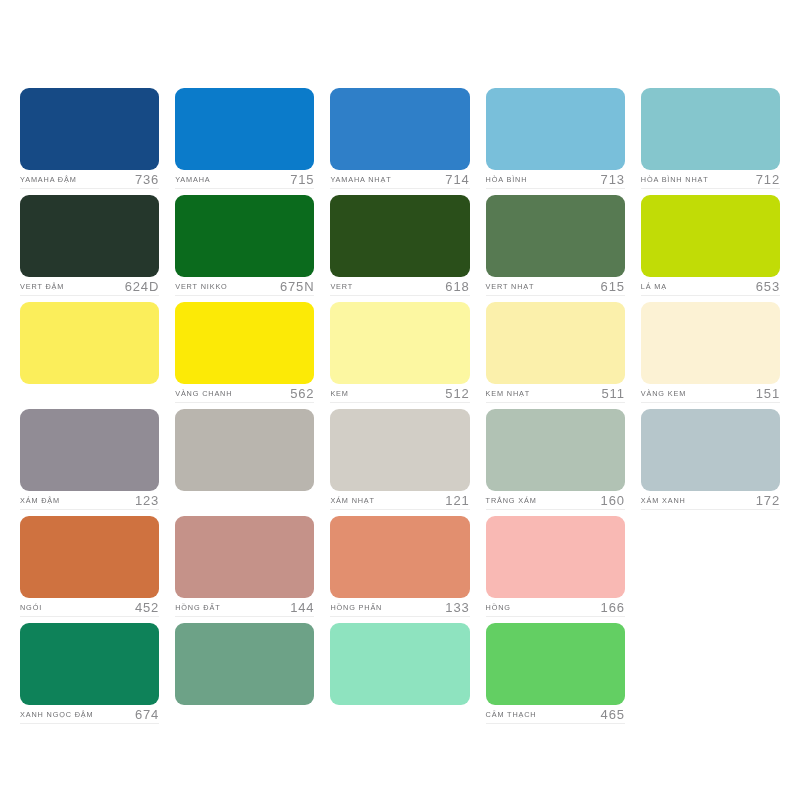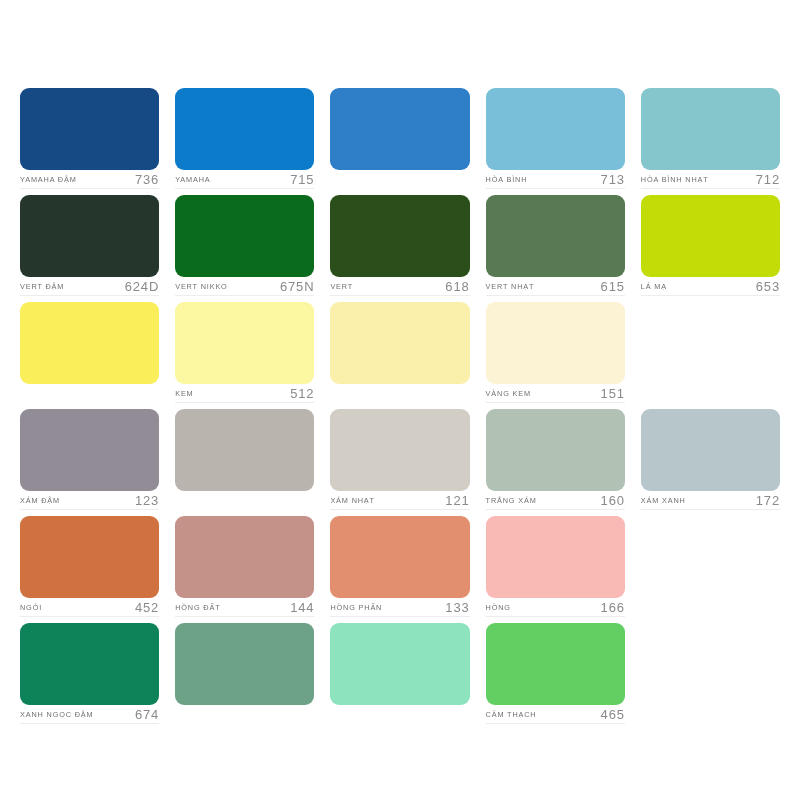--- a/index.html
+++ b/index.html
@@ -94,20 +94,24 @@
         </div>
         <div class="swatch-cell">
           <div class="swatch-chip" style="background: rgb(11, 123, 202);"></div>
           <div class="swatch-caption">
             <span class="swatch-name">YAMAHA</span>
             <span class="swatch-code">715</span>
           </div>
         </div>
         <div class="swatch-cell">
           <div class="swatch-chip" style="background: rgb(47, 127, 200);"></div>
+          <div class="swatch-caption">
+            <span class="swatch-name">YAMAHA NHẠT</span>
+            <span class="swatch-code">714</span>
+          </div>
         </div>
         <div class="swatch-cell">
           <div class="swatch-chip" style="background: rgb(121, 191, 218);"></div>
           <div class="swatch-caption">
             <span class="swatch-name">HÒA BÌNH</span>
             <span class="swatch-code">713</span>
           </div>
         </div>
         <div class="swatch-cell">
           <div class="swatch-chip" style="background: rgb(133, 198, 205);"></div>
@@ -152,28 +156,39 @@
             <span class="swatch-name">LÁ MẠ</span>
             <span class="swatch-code">653</span>
           </div>
         </div>
       </div>
       <div class="palette-row">
         <div class="swatch-cell">
           <div class="swatch-chip" style="background: rgb(251, 238, 91);"></div>
         </div>
         <div class="swatch-cell">
+          <div class="swatch-chip" style="background: rgb(252, 234, 6);"></div>
+          <div class="swatch-caption">
+            <span class="swatch-name">VÀNG CHANH</span>
+            <span class="swatch-code">562</span>
+          </div>
+        </div>
+        <div class="swatch-cell">
           <div class="swatch-chip" style="background: rgb(252, 247, 161);"></div>
           <div class="swatch-caption">
             <span class="swatch-name">KEM</span>
             <span class="swatch-code">512</span>
           </div>
         </div>
         <div class="swatch-cell">
           <div class="swatch-chip" style="background: rgb(251, 240, 171);"></div>
+          <div class="swatch-caption">
+            <span class="swatch-name">KEM NHẠT</span>
+            <span class="swatch-code">511</span>
+          </div>
         </div>
         <div class="swatch-cell">
           <div class="swatch-chip" style="background: rgb(252, 242, 212);"></div>
           <div class="swatch-caption">
             <span class="swatch-name">VÀNG KEM</span>
             <span class="swatch-code">151</span>
           </div>
         </div>
       </div>
       <div class="palette-row">

